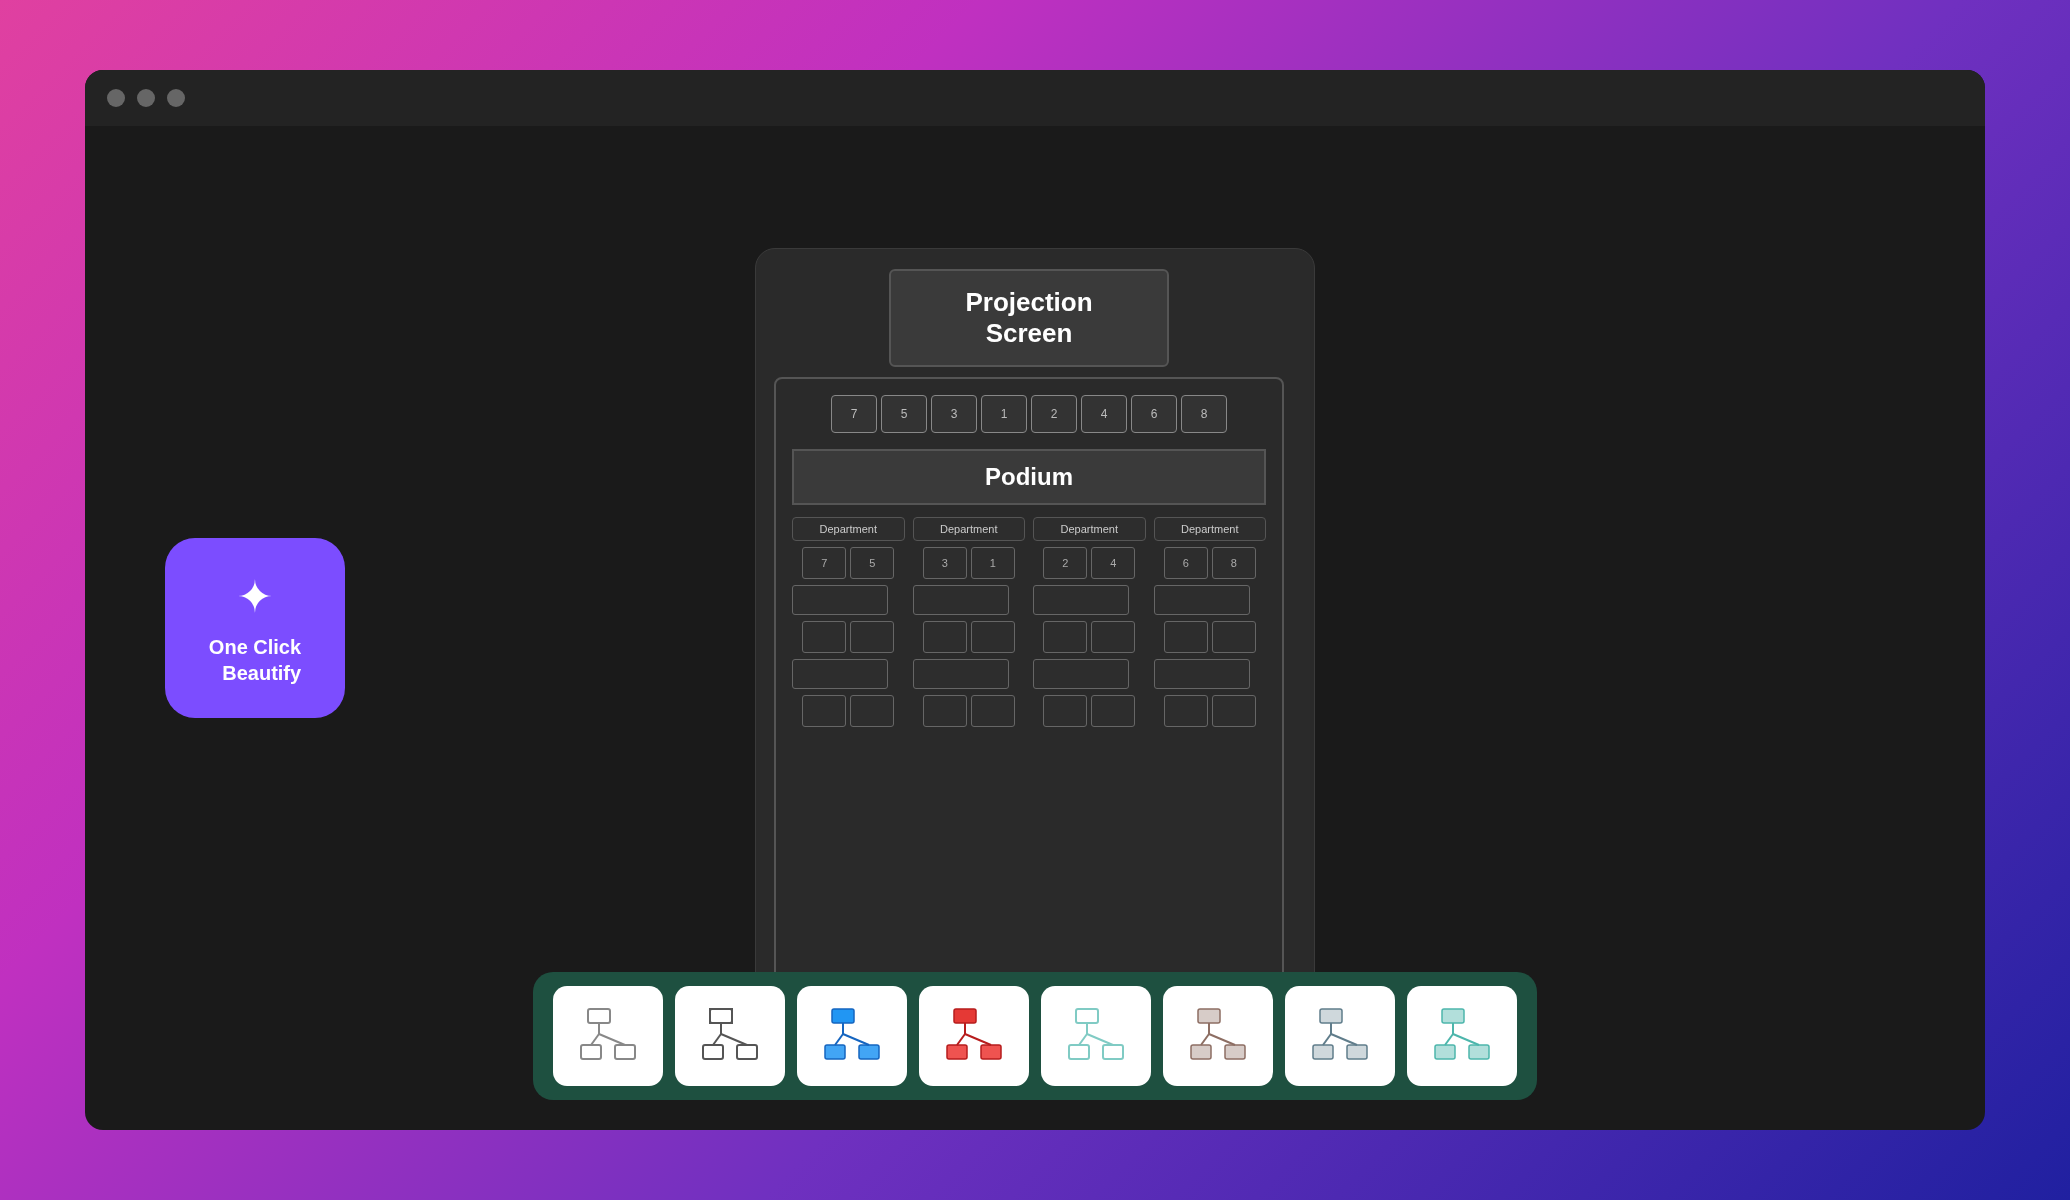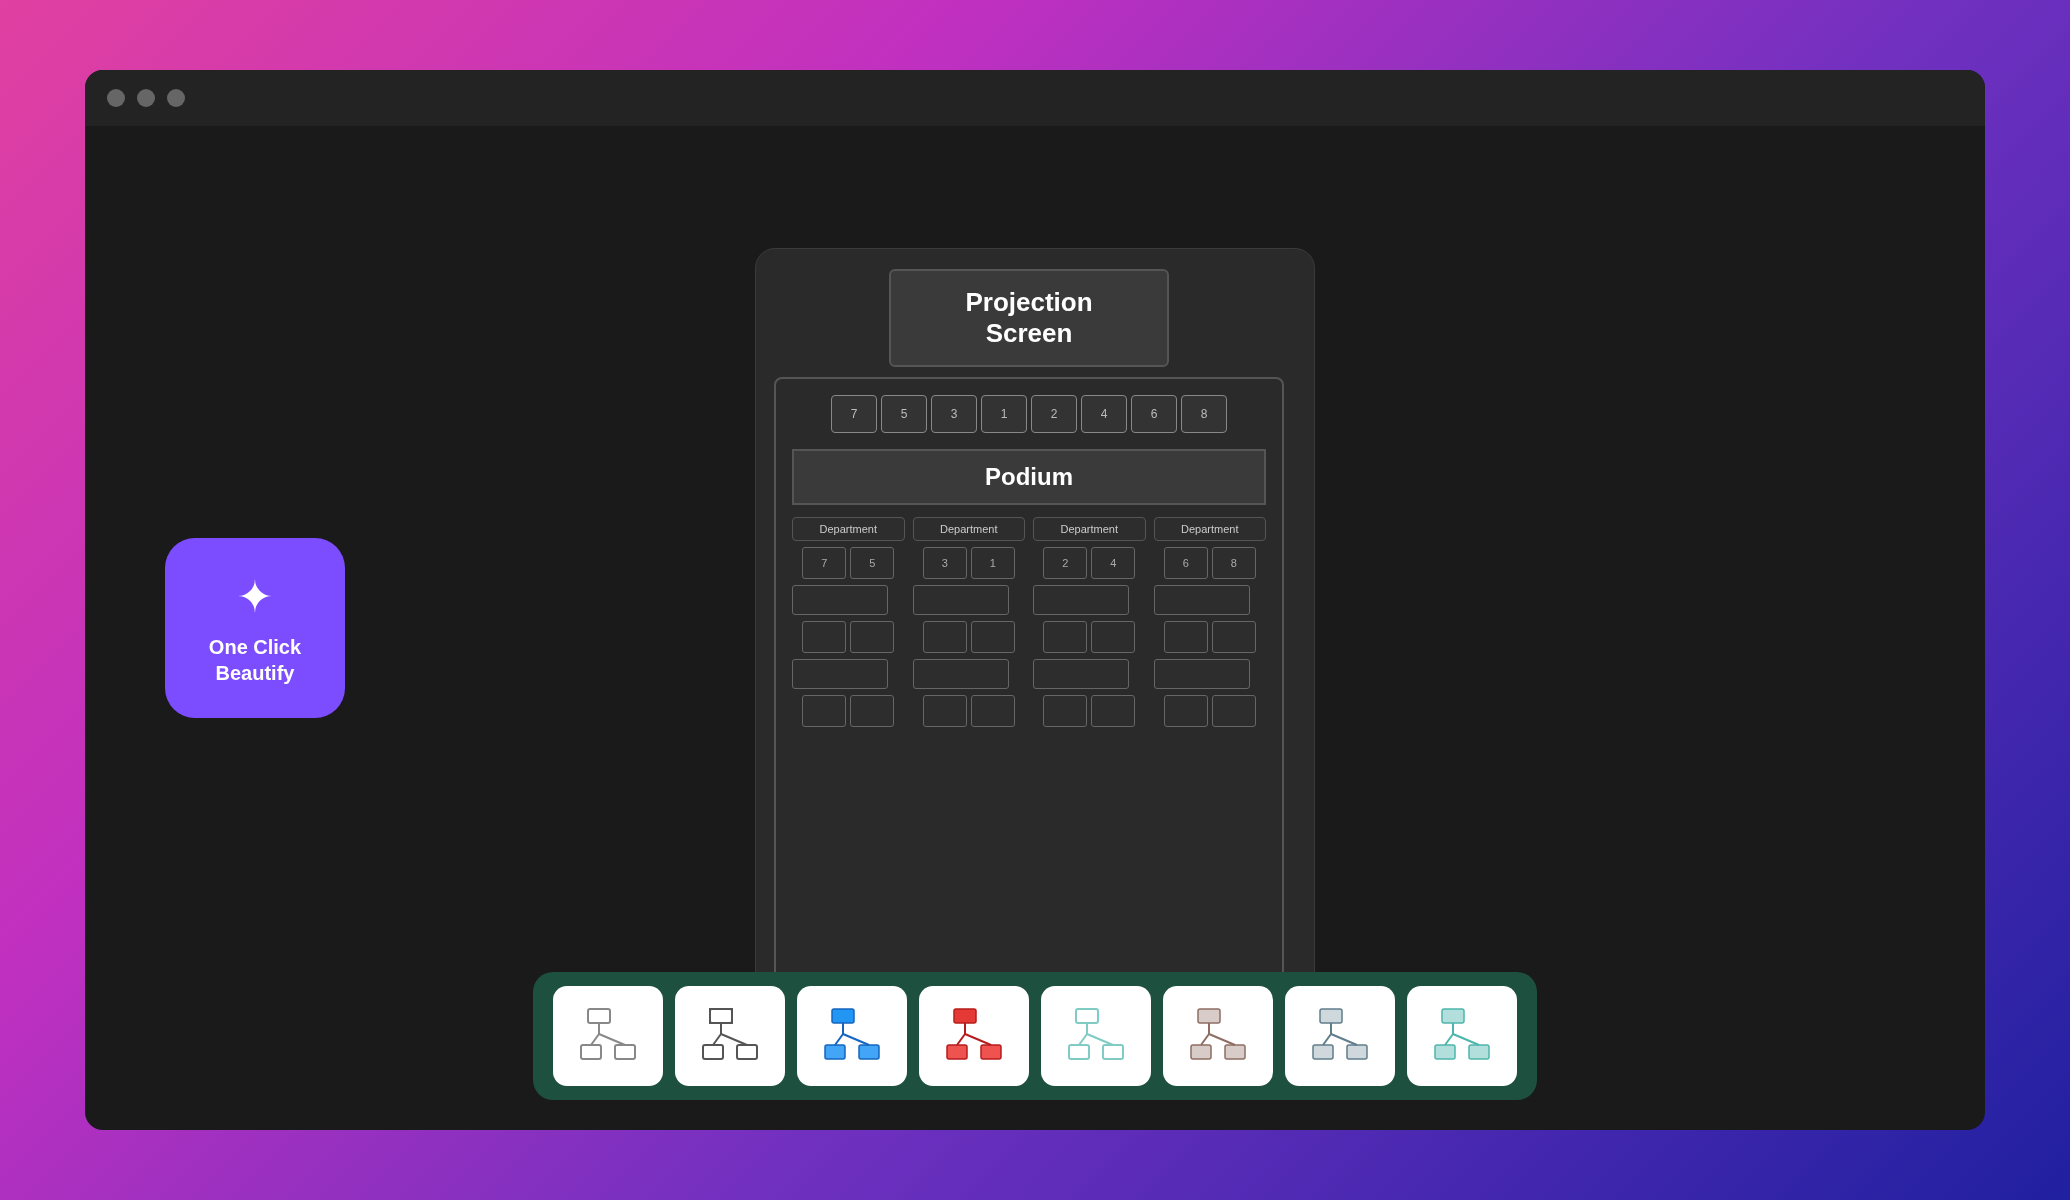--- a/index.html
+++ b/index.html
@@ -73,21 +73,21 @@
 
     .ocb-icon {
       color: white;
       font-size: 44px;
     }
 
     .ocb-label {
       color: white;
       font-size: 20px;
       font-weight: 600;
-      text-align: center;
+      text-align: right;
       line-height: 1.3;
     }
 
     
     .diagram-container {
       width: 560px;
       height: 760px;
       background: #2a2a2a;
       border-radius: 20px;
       display: flex;

